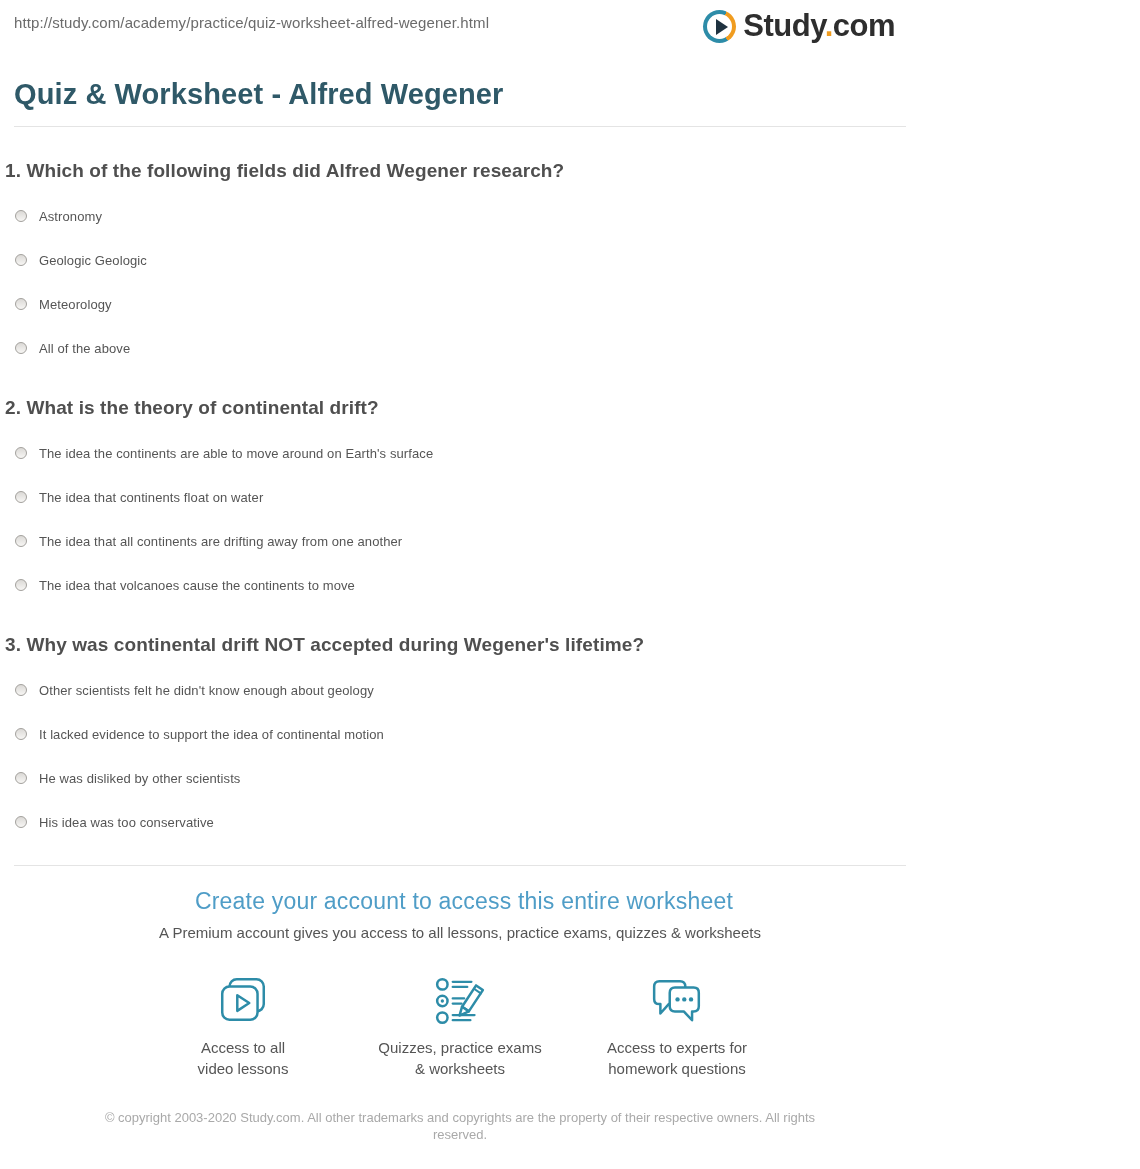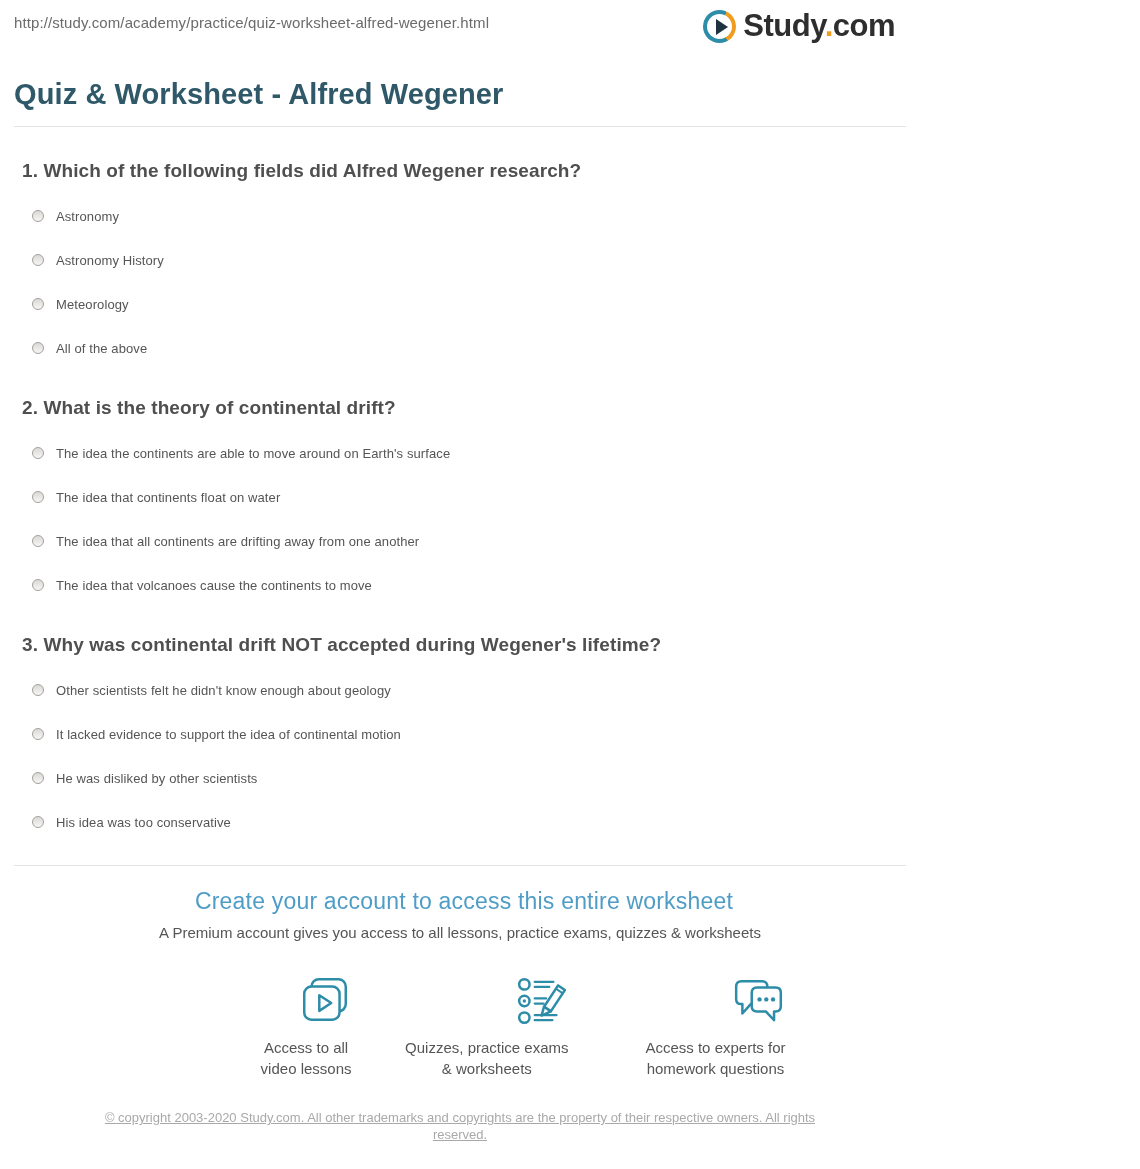--- a/index.html
+++ b/index.html
@@ -80,21 +80,21 @@
     margin: 26px 14px 15px 14px;
     letter-spacing: 0.1px;
   }
   .divider {
     border: none;
     border-top: 1px solid #e4e4e4;
     margin: 0 14px;
   }
 
   
-  .questions { padding: 0 22px; }
+  .questions { padding: 0 5px; }
   .question-title {
     font-size: 19px;
     font-weight: bold;
     color: #4f4f4f;
     margin: 33px 0 24px 0;
     letter-spacing: 0.1px;
   }
   .option {
     display: flex;
     align-items: center;
@@ -138,40 +138,39 @@
   
   .features {
     display: flex;
     justify-content: center;
     margin-top: 33px;
   }
   .feature {
     width: 217px;
     display: flex;
     flex-direction: column;
-    align-items: flex-end;
+    align-items: center;
   }
   .feature-icon { display: block; }
   .feature-label {
     margin-top: 9px;
     font-size: 15px;
     color: #555555;
     line-height: 21px;
   }
   .feature-label span { display: block; }
 
   
   .copyright {
     max-width: 730px;
     margin: 30px auto 0 auto;
     font-size: 13px;
     color: #a9a9a9;
     line-height: 17px;
     text-align: center;
-    text-decoration: underline;
   }
 </style>
 </head>
 <body>
 
 <div class="page">
 
   <header class="topbar">
     <div class="page-url">http://study.com/academy/practice/quiz-worksheet-alfred-wegener.html</div>
     <div class="logo">
@@ -188,21 +187,21 @@
   <div class="questions">
 
     <section class="question">
       <h2 class="question-title">1. Which of the following fields did Alfred Wegener research?</h2>
       <div class="option">
         <span class="radio"></span>
         <span class="option-label">Astronomy</span>
       </div>
       <div class="option">
         <span class="radio"></span>
-        <span class="option-label">Astronomy History</span>
+        <span class="option-label">Geologic Geologic</span>
       </div>
       <div class="option">
         <span class="radio"></span>
         <span class="option-label">Meteorology</span>
       </div>
       <div class="option">
         <span class="radio"></span>
         <span class="option-label">All of the above</span>
       </div>
     </section>

